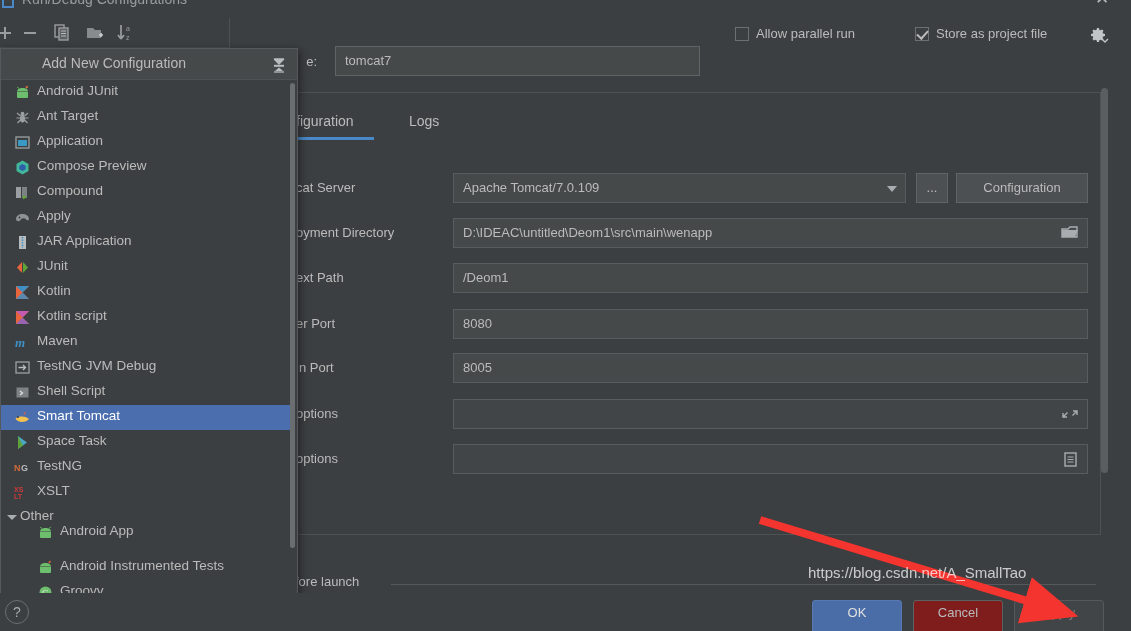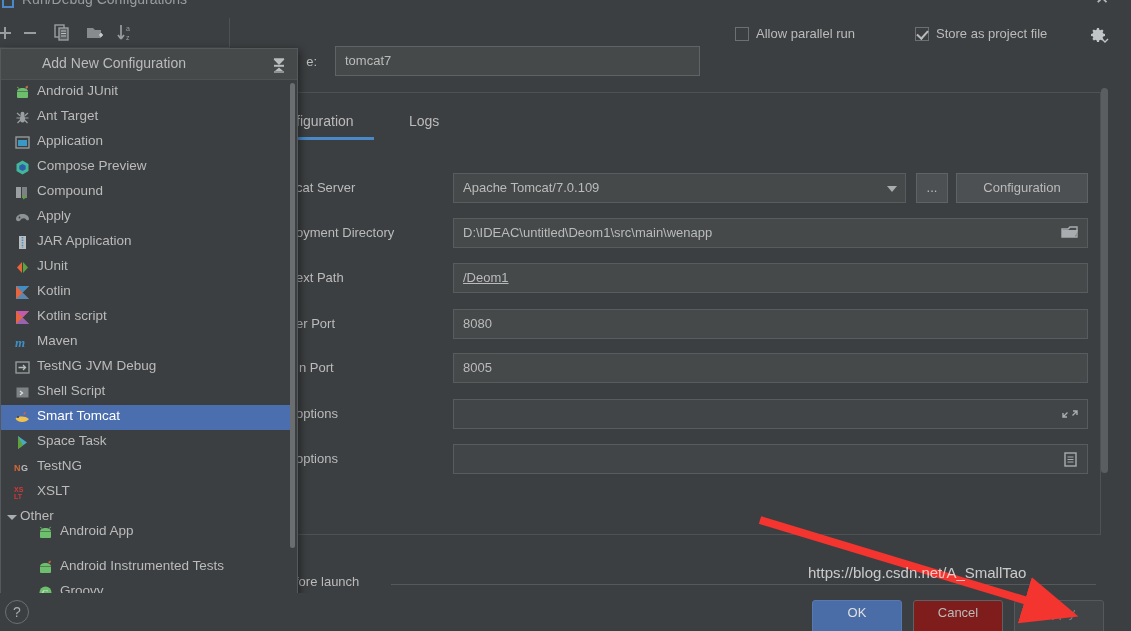--- a/index.html
+++ b/index.html
@@ -279,21 +279,21 @@
         <div class="field-ico" style="left:760px;top:1px;">
           <svg width="28" height="28" viewBox="0 0 28 28">
             <path d="M6 10h6l2-2h7v10H6z" fill="none" stroke="#a9adaf" stroke-width="1.4"></path>
             <path d="M6 11h16l-3 7H6z" fill="#a9adaf"></path>
           </svg>
         </div>
       </div>
 
       <div class="frow" style="left:0px;top:170px;width:790px;">
         <div class="flabel" style="left:0px;">ext Path</div>
-        <div class="finput" style="left:157px;width:635px;text-decoration:underline;">/Deom1</div>
+        <div class="finput" style="left:157px;width:635px;">/Deom1</div>
       </div>
 
       <div class="frow" style="left:0px;top:216px;width:790px;">
         <div class="flabel" style="left:0px;">er Port</div>
         <div class="finput" style="left:157px;width:635px;">8080</div>
       </div>
 
       <div class="frow" style="left:0px;top:260px;width:790px;">
         <div class="flabel" style="left:0px;">in Port</div>
         <div class="finput" style="left:157px;width:635px;">8005</div>

